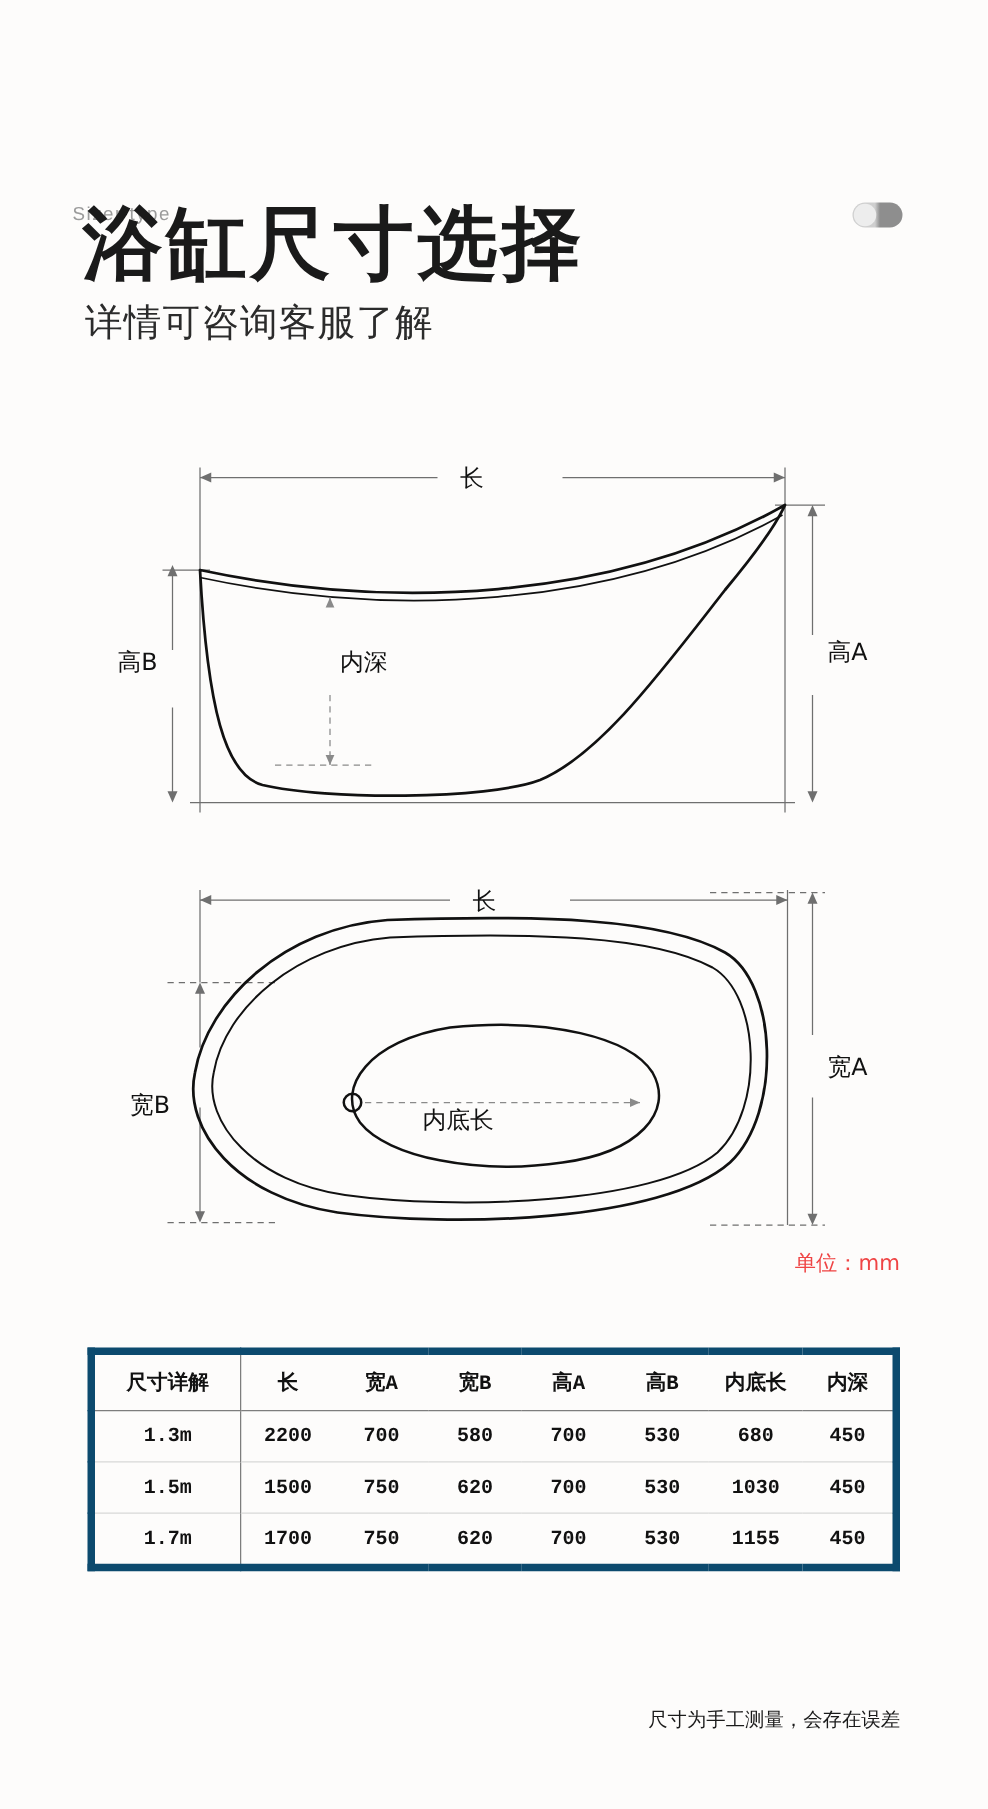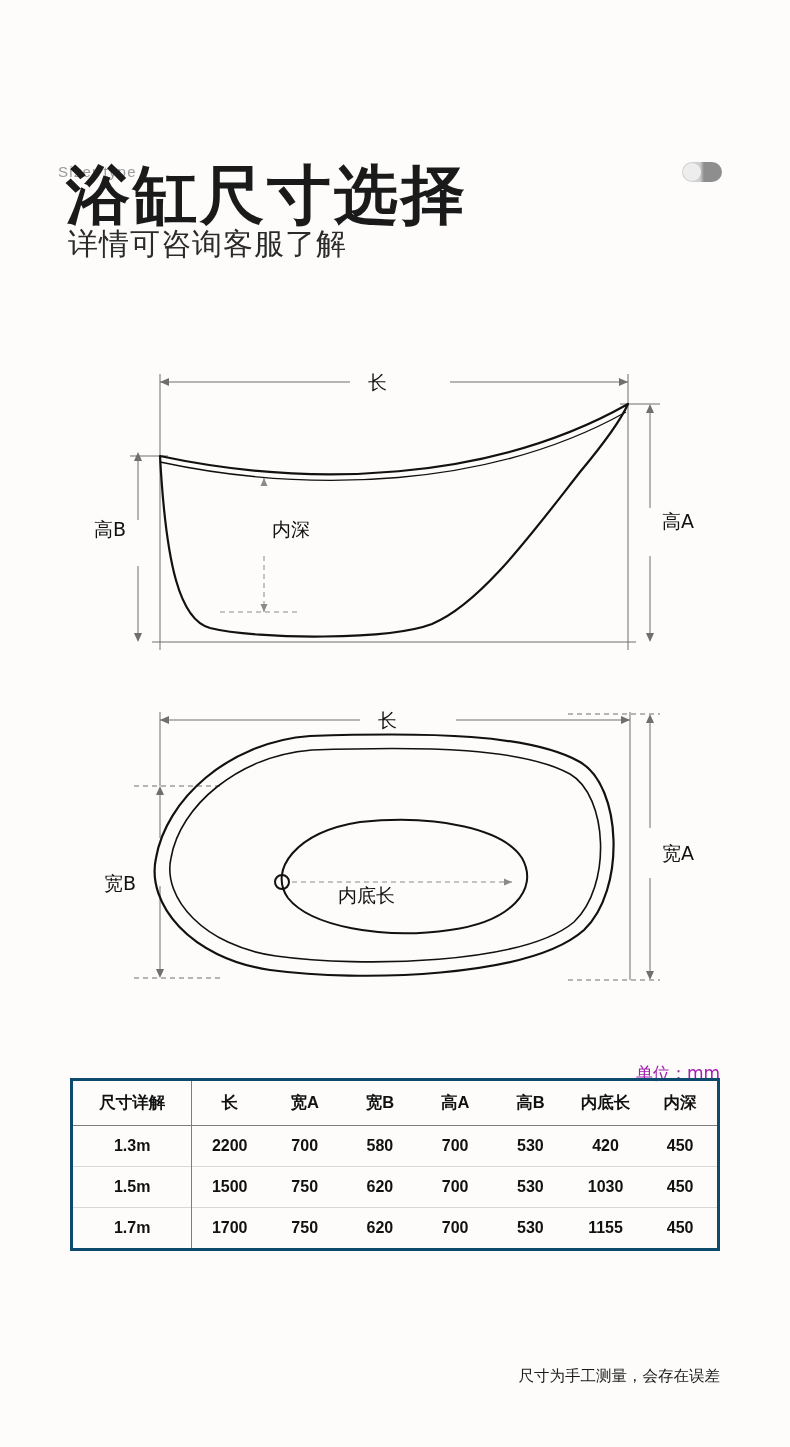--- a/index.html
+++ b/index.html
@@ -63,21 +63,21 @@
     top: 152px;
     font-size: 64px;
     font-weight: bold;
     letter-spacing: 3px;
     color: #1a1a1a;
     font-family: "DejaVu Sans", sans-serif;
   }
   .subtitle {
     position: absolute;
     left: 68px;
-    top: 224px;
+    top: 238px;
     font-size: 30px;
     letter-spacing: 1px;
     color: #2b2b2b;
     font-family: Liberation Serif, serif;
   }
 
   
   .diagram-side {
     position: absolute;
     left: 60px;
@@ -91,35 +91,35 @@
     top: 690px;
     width: 680px;
     height: 310px;
   }
   .diagram-side svg, .diagram-top svg { display: block; }
 
   
   .unit-note {
     position: absolute;
     right: 70px;
-    top: 1062px;
+    top: 999px;
     font-size: 17px;
-    color: #a21caf;
+    color: #ef4444;
     font-family: "DejaVu Sans", sans-serif;
   }
 
   
   .spec-table {
     position: absolute;
     left: 70px;
     top: 1078px;
     width: 650px;
     border-collapse: collapse;
-    border: 3px solid #0c4a6e;
-    font-family: Liberation Sans, sans-serif;
+    border: 6px solid #0c4a6e;
+    font-family: Liberation Mono, monospace;
   }
   .spec-table th,
   .spec-table td {
     text-align: center;
     font-size: 16px;
     font-weight: bold;
     color: #111;
     padding: 0;
     height: 40px;
   }
@@ -314,21 +314,21 @@
       </tr>
     </thead>
     <tbody>
       <tr>
         <td class="rowhead">1.3m</td>
         <td>2200</td>
         <td>700</td>
         <td>580</td>
         <td>700</td>
         <td>530</td>
-        <td>420</td>
+        <td>680</td>
         <td>450</td>
       </tr>
       <tr>
         <td class="rowhead">1.5m</td>
         <td>1500</td>
         <td>750</td>
         <td>620</td>
         <td>700</td>
         <td>530</td>
         <td>1030</td>

